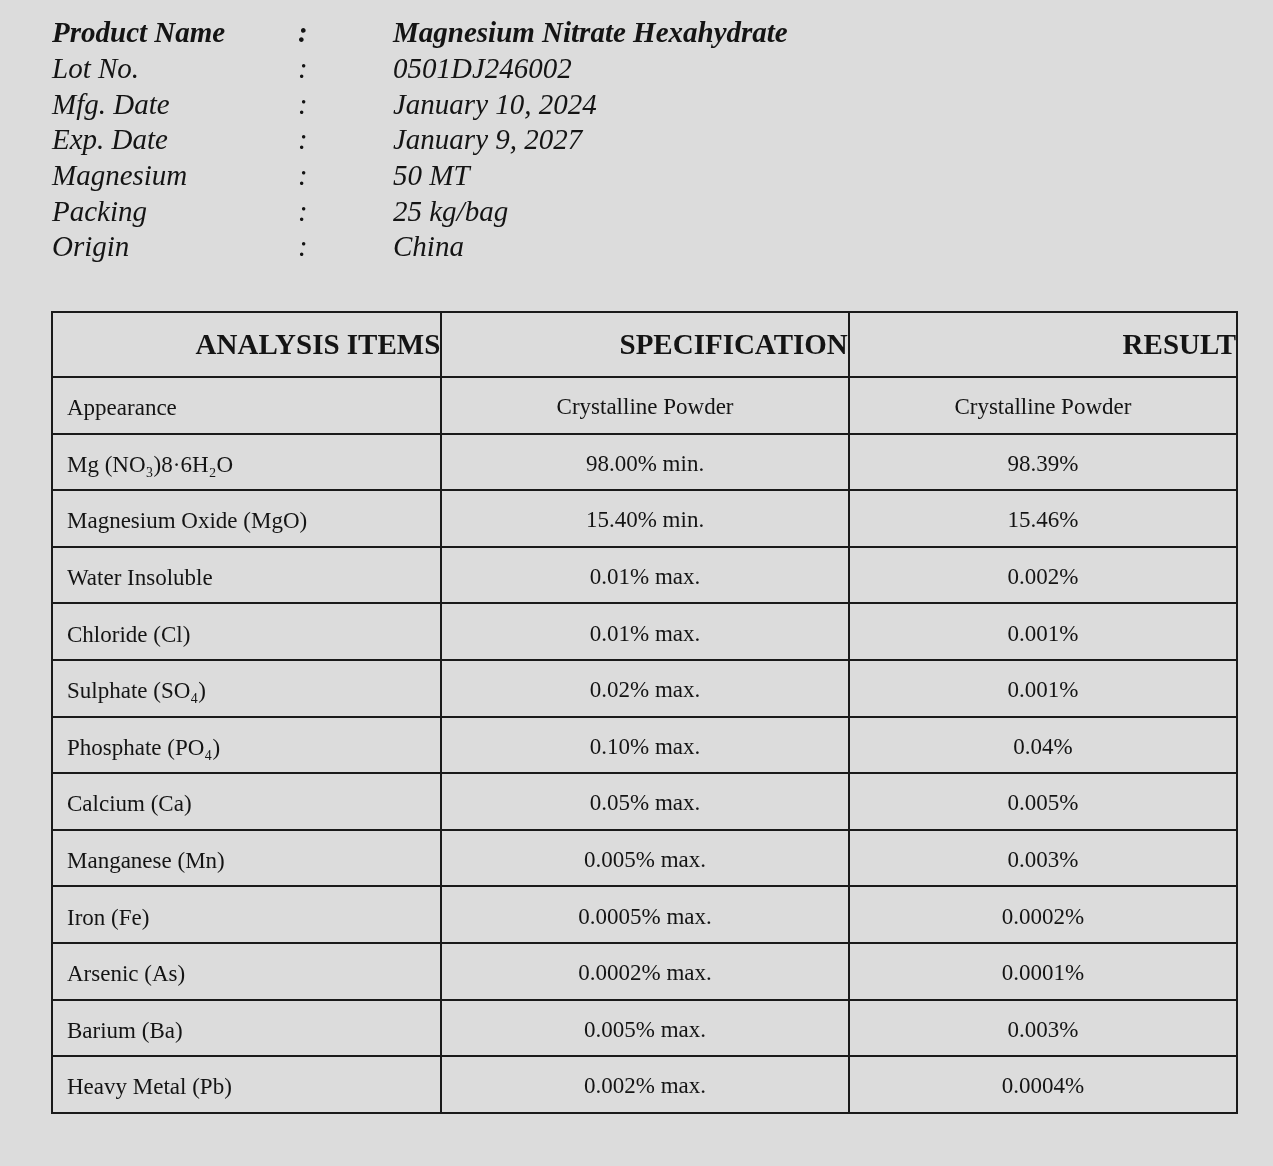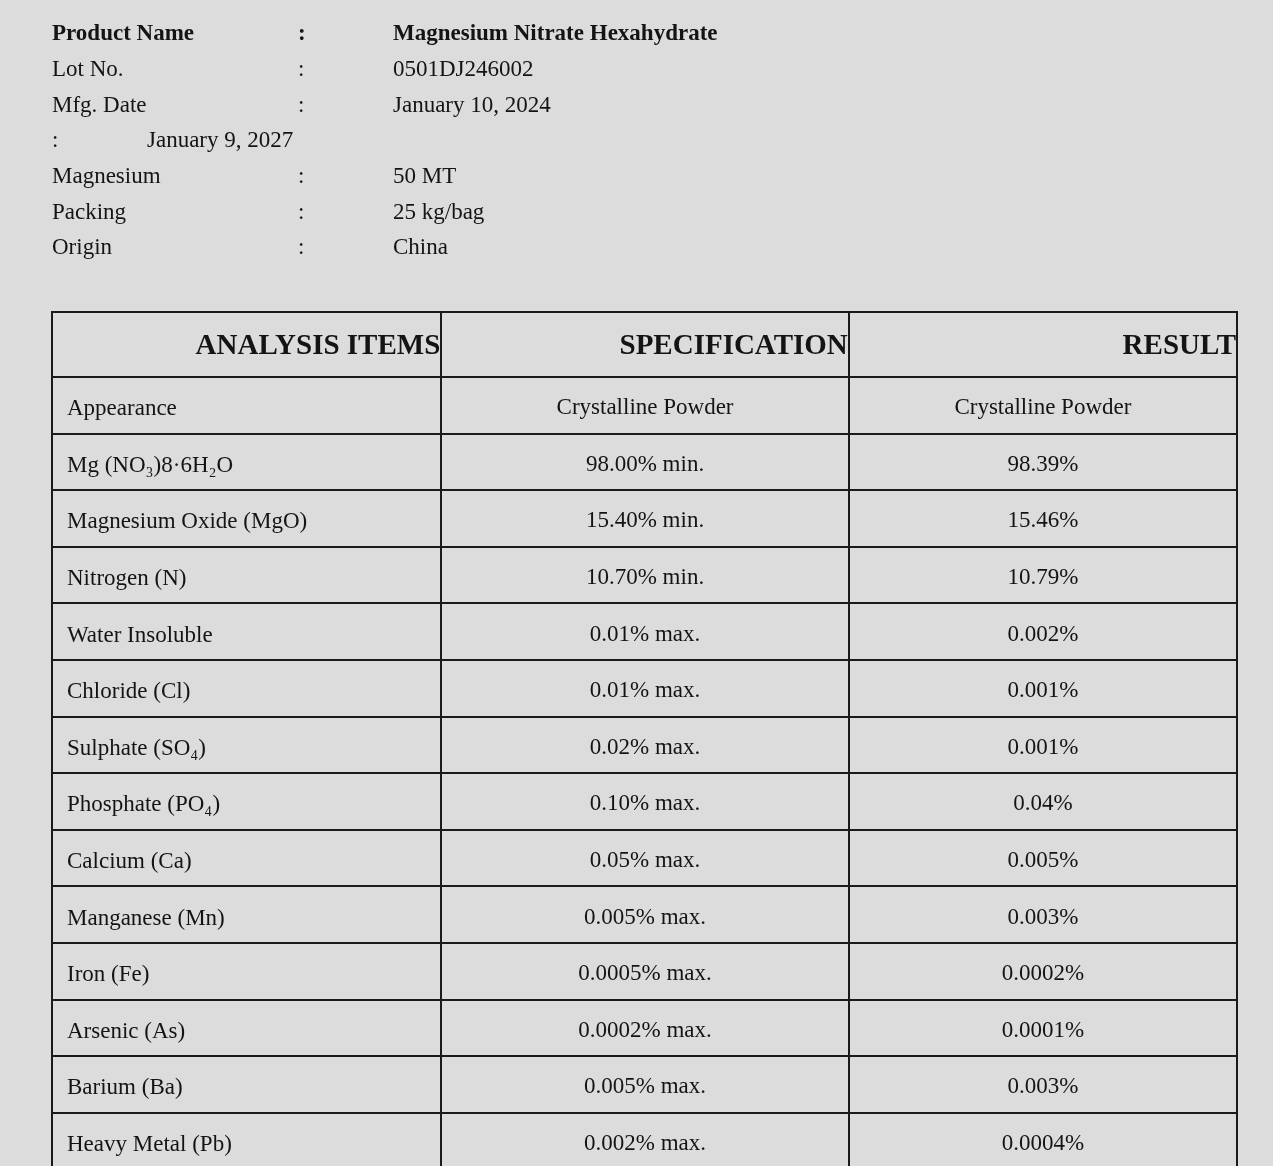--- a/index.html
+++ b/index.html
@@ -17,22 +17,23 @@
     }
     .info {
       position: absolute;
       left: 52px;
       top: 15px;
     }
     .info-row {
       display: flex;
       height: 35.7px;
       align-items: center;
-      font-size: 23px;
+      font-size: 29px;
       line-height: 1;
+      font-style: italic;
     }
     .info-row .label {
       width: 246px;
     }
     .info-row .colon {
       width: 95px;
     }
     .info-row.bold {
       font-weight: bold;
     }
@@ -86,20 +87,21 @@
     <span class="label">Lot No.</span>
     <span class="colon">:</span>
     <span class="value">0501DJ246002</span>
   </div>
   <div class="info-row">
     <span class="label">Mfg. Date</span>
     <span class="colon">:</span>
     <span class="value">January 10, 2024</span>
   </div>
   <div class="info-row">
+    <span class="label">Exp. Date</span>
     <span class="colon">:</span>
     <span class="value">January 9, 2027</span>
   </div>
   <div class="info-row">
     <span class="label">Magnesium</span>
     <span class="colon">:</span>
     <span class="value">50 MT</span>
   </div>
   <div class="info-row">
     <span class="label">Packing</span>
@@ -136,25 +138,20 @@
       <td class="item">Mg (NO₃)8·6H₂O</td>
       <td class="spec">98.00% min.</td>
       <td class="result">98.39%</td>
     </tr>
     <tr>
       <td class="item">Magnesium Oxide (MgO)</td>
       <td class="spec">15.40% min.</td>
       <td class="result">15.46%</td>
     </tr>
     <tr>
-      <td class="item">Nitrogen (N)</td>
-      <td class="spec">10.70% min.</td>
-      <td class="result">10.79%</td>
-    </tr>
-    <tr>
       <td class="item">Water Insoluble</td>
       <td class="spec">0.01% max.</td>
       <td class="result">0.002%</td>
     </tr>
     <tr>
       <td class="item">Chloride (Cl)</td>
       <td class="spec">0.01% max.</td>
       <td class="result">0.001%</td>
     </tr>
     <tr>

